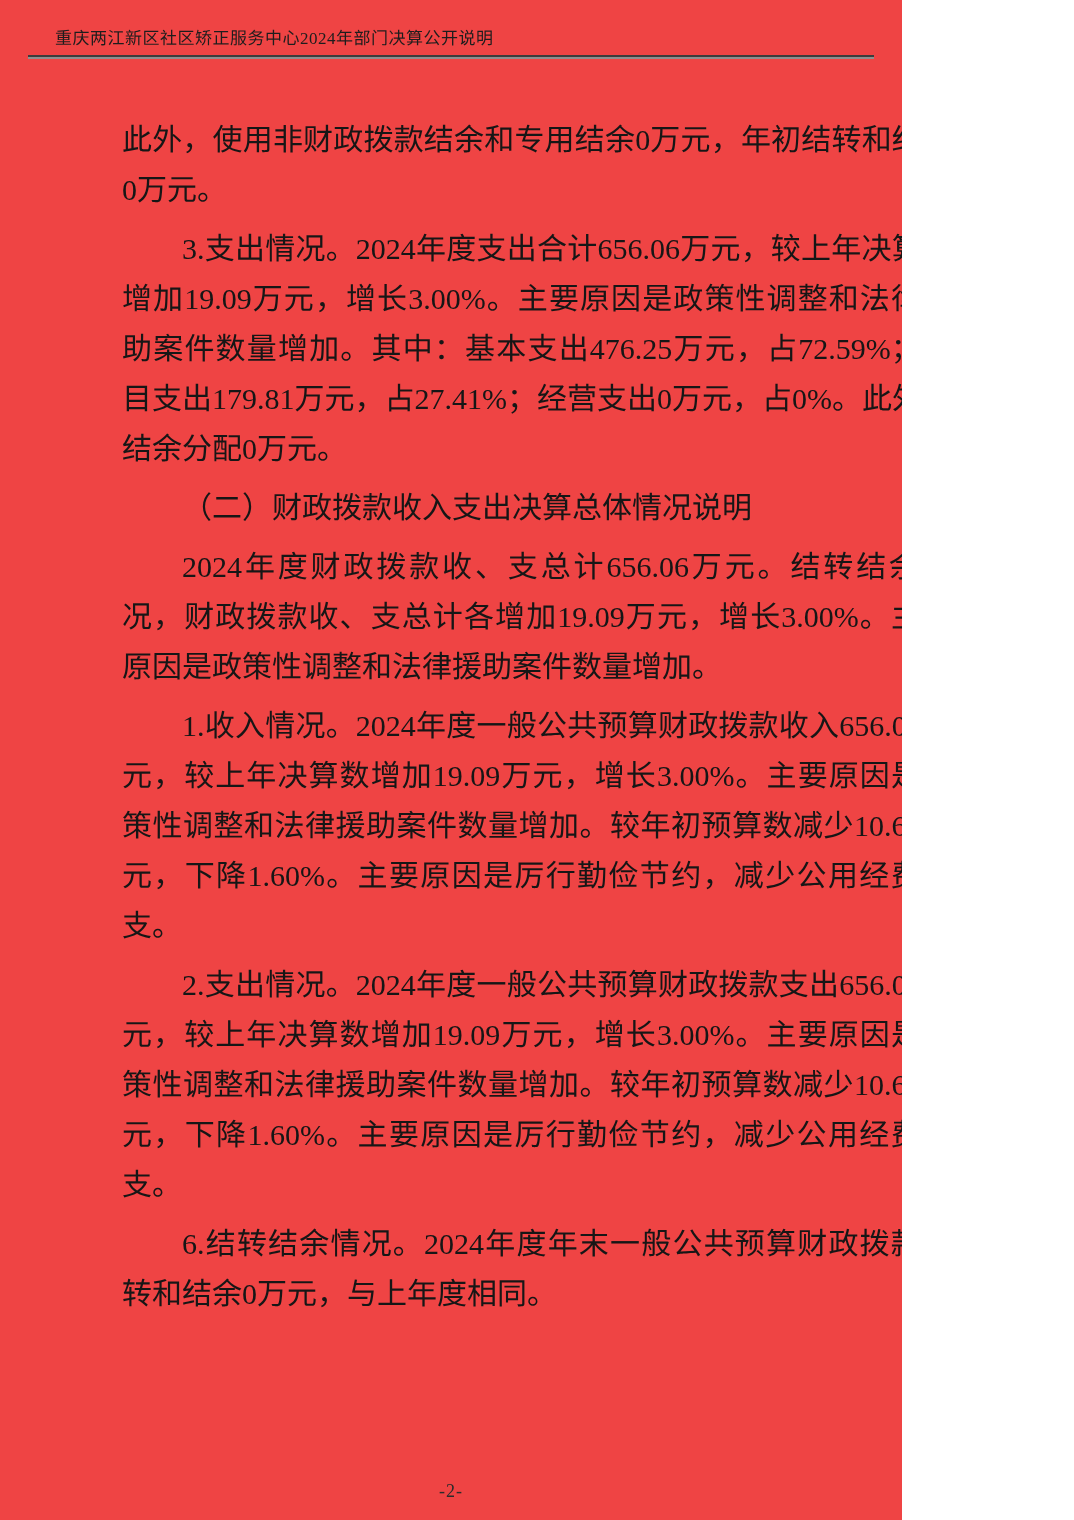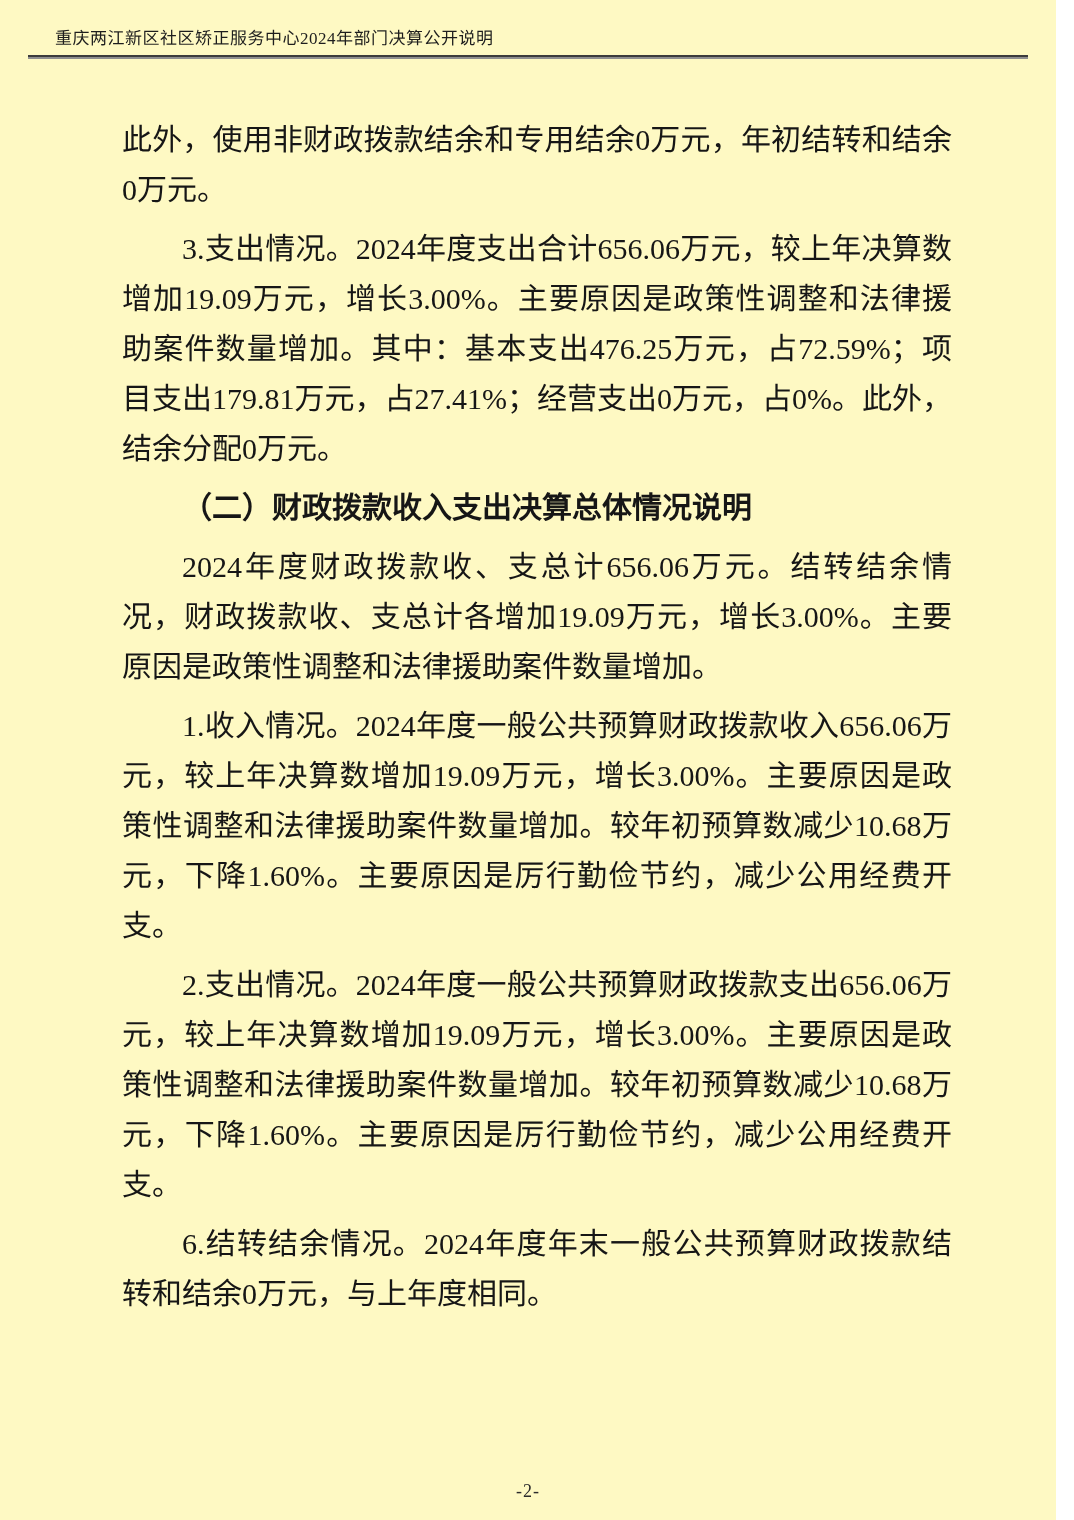--- a/index.html
+++ b/index.html
@@ -3,23 +3,23 @@
 <meta charset="utf-8">
 <title>部门决算公开说明 - 第2页</title>
 <style>
   html, body {
     margin: 0;
     padding: 0;
     background: #ffffff;
   }
   .page {
     position: relative;
-    width: 1056px;
+    width: 902px;
     height: 1520px;
-    background: #fef9c3;
+    background: #ef4444;
     overflow: hidden;
     font-family: "Liberation Serif", "DejaVu Serif", serif;
     color: #161616;
   }
   
   .header {
     position: absolute;
     top: 28px;
     left: 28px;
     right: 28px;
@@ -50,21 +50,21 @@
     text-justify: inter-character;
   }
   .para {
     margin: 9px;
     text-indent: 2em;
   }
   .para.continuation {
     text-indent: 0;
   }
   .para.heading {
-    font-weight: bold;
+    font-weight: normal;
   }
   
   .footer {
     position: absolute;
     bottom: 18px;
     left: 0;
     width: 100%;
     text-align: center;
   }
   .page-number {

